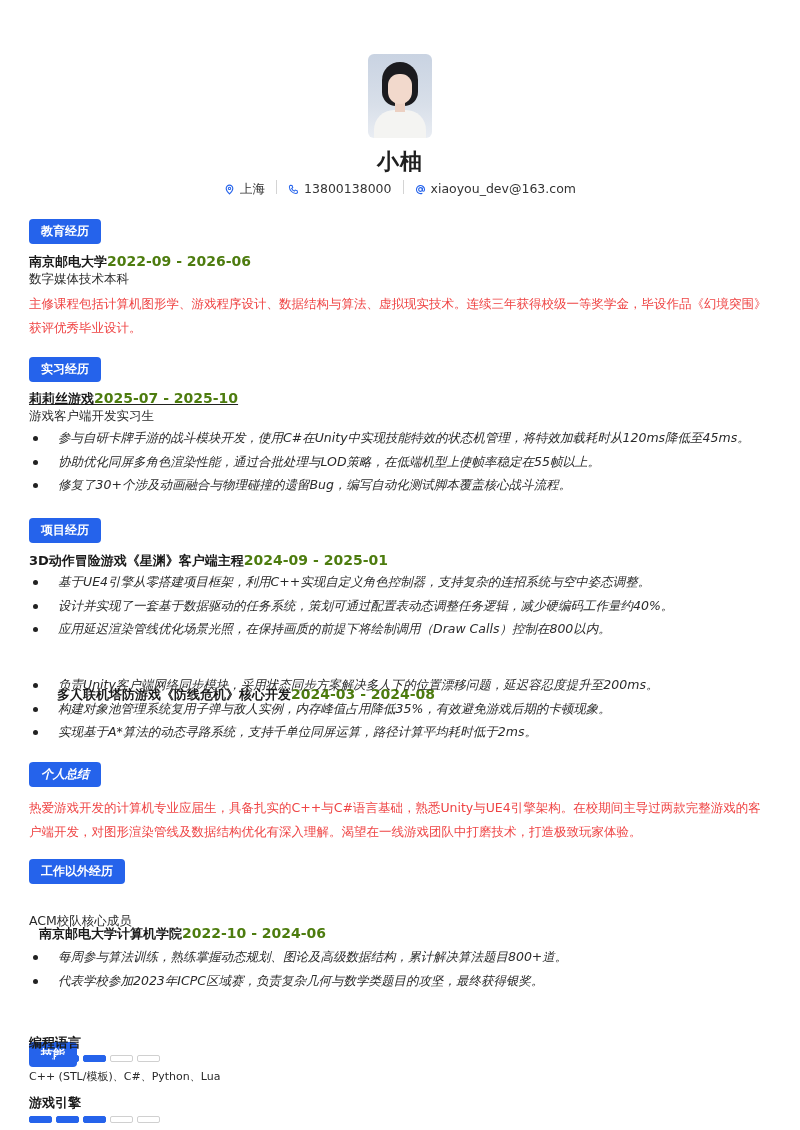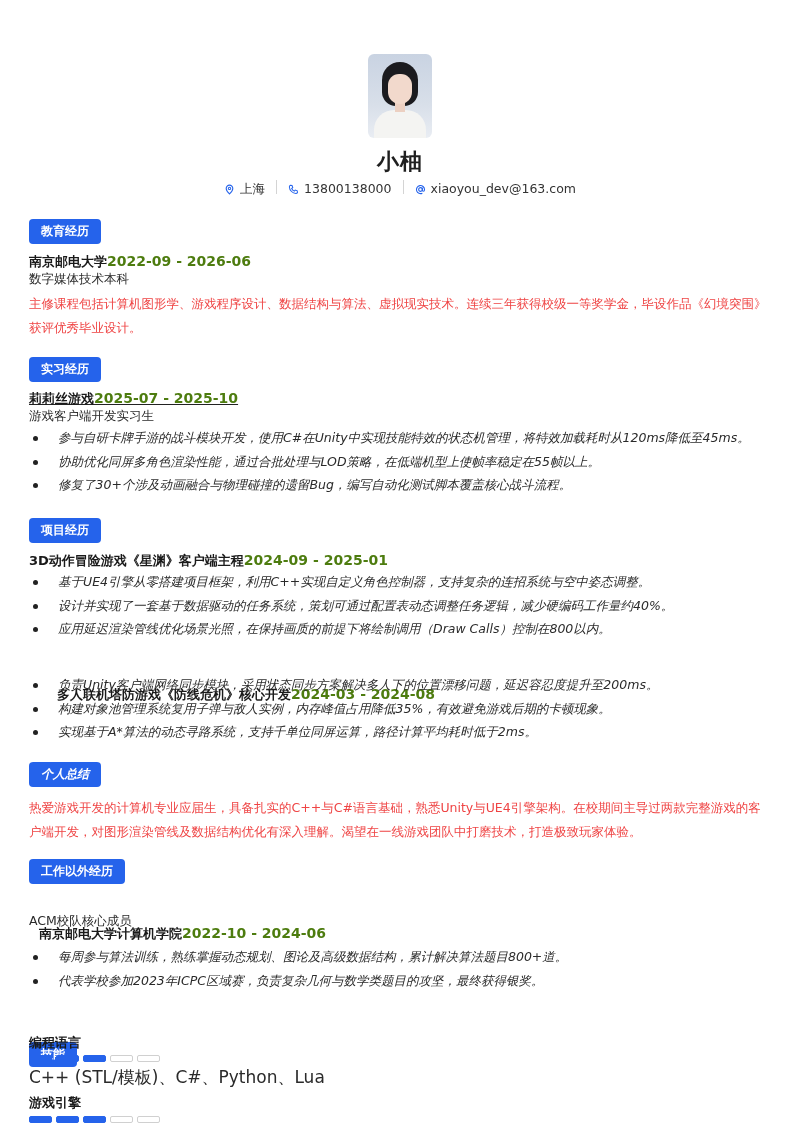--- a/index.html
+++ b/index.html
@@ -30,21 +30,21 @@
     .para { position: absolute; left: 29px; width: 742px; font-size: 12.5px; line-height: 24px; color: #ef4444; }
 
     .bullets { position: absolute; left: 29px; width: 742px; list-style: none; font-style: italic; }
     .bullets li { position: relative; padding-left: 29px; font-size: 12.5px; line-height: 23.5px; color: #2a2a2a; }
     .bullets li::before { content: ""; position: absolute; left: 4px; top: 10px; width: 5px; height: 5px; border-radius: 50%; background: #222; }
 
     .skill-name { position: absolute; left: 29px; font-size: 13px; font-weight: bold; color: #1a1a1a; line-height: 17px; }
     .skill-bar { position: absolute; left: 29px; display: flex; gap: 4px; }
     .seg { width: 23px; height: 7px; border-radius: 2px; border: 1px solid #d0d0d0; background: #fff; }
     .seg.on { background: #2563eb; border-color: #2563eb; }
-    .skill-desc { position: absolute; left: 29px; font-size: 17px; color: #2a2a2a; line-height: 16px; text-align: right; }
+    .skill-desc { position: absolute; left: 29px; font-size: 11px; color: #2a2a2a; line-height: 16px; text-align: right; }
   </style>
 </head>
 <body>
 
 <div class="page">
 
   <div class="header">
     <div class="photo">
       <div class="hair"></div>
       <div class="body"></div>

